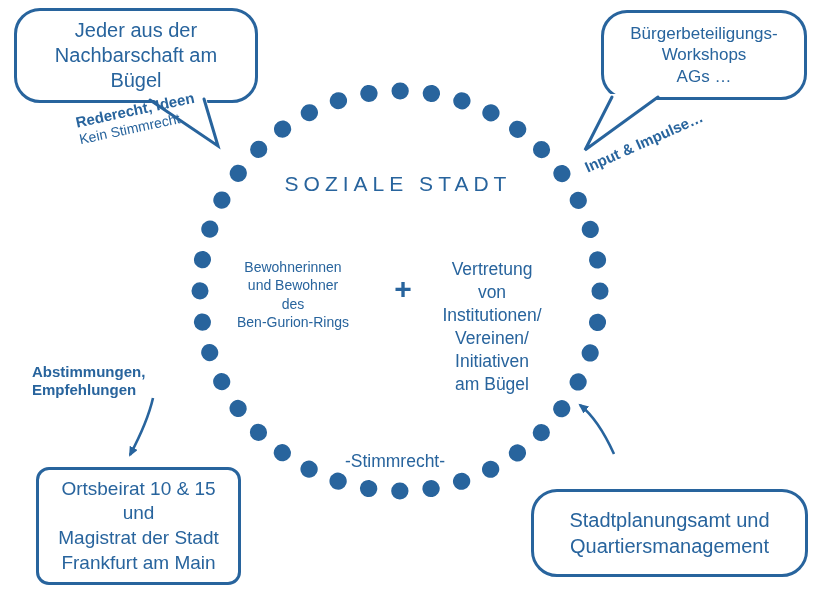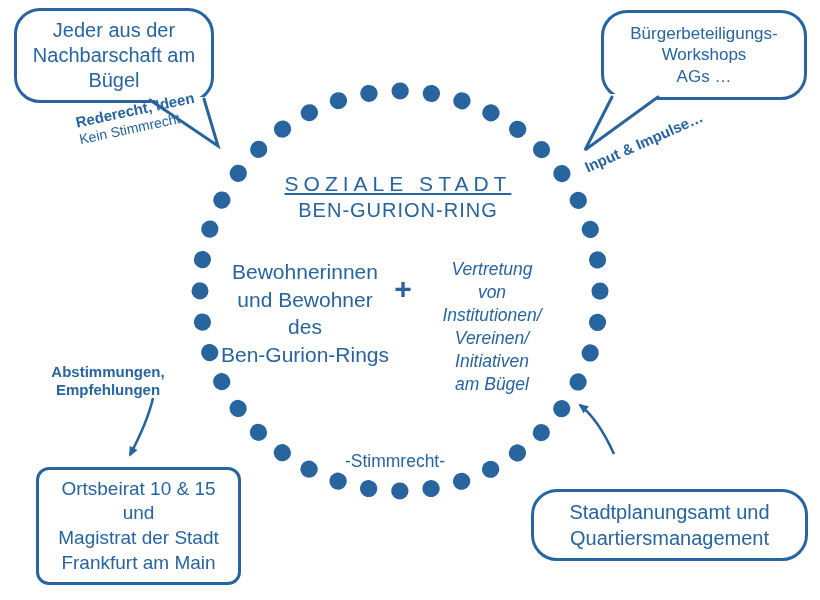--- a/index.html
+++ b/index.html
@@ -22,52 +22,51 @@
     border-radius: 26px;
     background: #ffffff;
     display: flex;
     align-items: center;
     justify-content: center;
     text-align: center;
     color: var(--blue);
     white-space: pre-line;
     box-sizing: border-box;
   }
-  .bubble-tl { left: 14px; top: 8px;  width: 200px; height: 95px; font-size: 20px;  line-height: 1.26; }
+  .bubble-tl { left: 14px; top: 8px;  width: 244px; height: 95px; font-size: 20px;  line-height: 1.26; }
   .bubble-tr { left: 601px; top: 10px; width: 206px; height: 90px; font-size: 17px; line-height: 1.26; }
   .bubble-bl { left: 36px; top: 467px; width: 205px; height: 118px; font-size: 19px; line-height: 1.3; border-radius: 13px; }
-  .bubble-br { left: 531px; top: 489px; width: 277px; height: 72px; font-size: 20px; line-height: 1.3; }
+  .bubble-br { left: 531px; top: 489px; width: 277px; height: 88px; font-size: 20px; line-height: 1.3; }
 
   .c-title { left: 248px; top: 127px; width: 300px; font-size: 37px; font-weight: bold; letter-spacing: 2px; }
-  .c-sub1  { left: 248px; top: 172px; width: 300px; font-size: 21px; letter-spacing: 5px; text-decoration: underline; }
+  .c-sub1  { left: 248px; top: 172px; width: 300px; font-size: 21px; letter-spacing: 5px; }
   .c-sub2  { left: 248px; top: 199px; width: 300px; font-size: 20px; letter-spacing: 1px; }
-  .c-left  { left: 212px; top: 258px; width: 186px; font-size: 21px; line-height: 1.32; }
+  .c-left  { left: 200px; top: 258px; width: 186px; font-size: 14px; line-height: 1.32; }
   .c-plus  { left: 384px; top: 272px; width: 38px;  font-size: 30px; font-weight: bold; }
-  .c-right { left: 414px; top: 258px; width: 156px; font-size: 17.5px; line-height: 1.32; font-style: italic; }
+  .c-right { left: 414px; top: 258px; width: 156px; font-size: 17.5px; line-height: 1.32; }
   .c-vote  { left: 295px; top: 451px; width: 200px; font-size: 17.5px; }
 
   .sidelabel { position: absolute; color: var(--blue); }
   .sidelabel .b { font-weight: bold; font-size: 15px; line-height: 1.22; white-space: pre-line; }
   .sidelabel .r { font-weight: normal; font-size: 14px; line-height: 1.22; white-space: pre-line; }
   .label-tl { left: 74px;  top: 114px; transform: rotate(-12deg); transform-origin: left top; }
   .label-tr { left: 582px; top: 160px; transform: rotate(-24deg); transform-origin: left top; white-space: nowrap; }
-  .label-bl { left: 44px;  top: 363px; width: 128px; text-align: center; }
+  .label-bl { left: 32px;  top: 363px; width: 128px; }
   .label-br { left: 628px; top: 404px; text-align: left; }
 </style>
 </head>
 <body>
 
 <div class="canvas">
 
   <svg class="layer" width="820" height="600">
     <circle cx="400" cy="291" r="200" fill="none" stroke="#28649d" stroke-width="17" pathLength="40" stroke-dasharray="0.01 0.99" stroke-linecap="round"></circle>
   </svg>
 
   <div class="abs txt c-sub1">SOZIALE STADT</div>
-  <div class="abs txt c-sub2">BEN-GURION-RING</div>
   <div class="abs txt c-left">Bewohnerinnen
 und Bewohner
 des
 Ben-Gurion-Rings</div>
   <div class="abs txt c-plus">+</div>
   <div class="abs txt c-right">Vertretung
 von
 Institutionen/
 Vereinen/
 Initiativen

